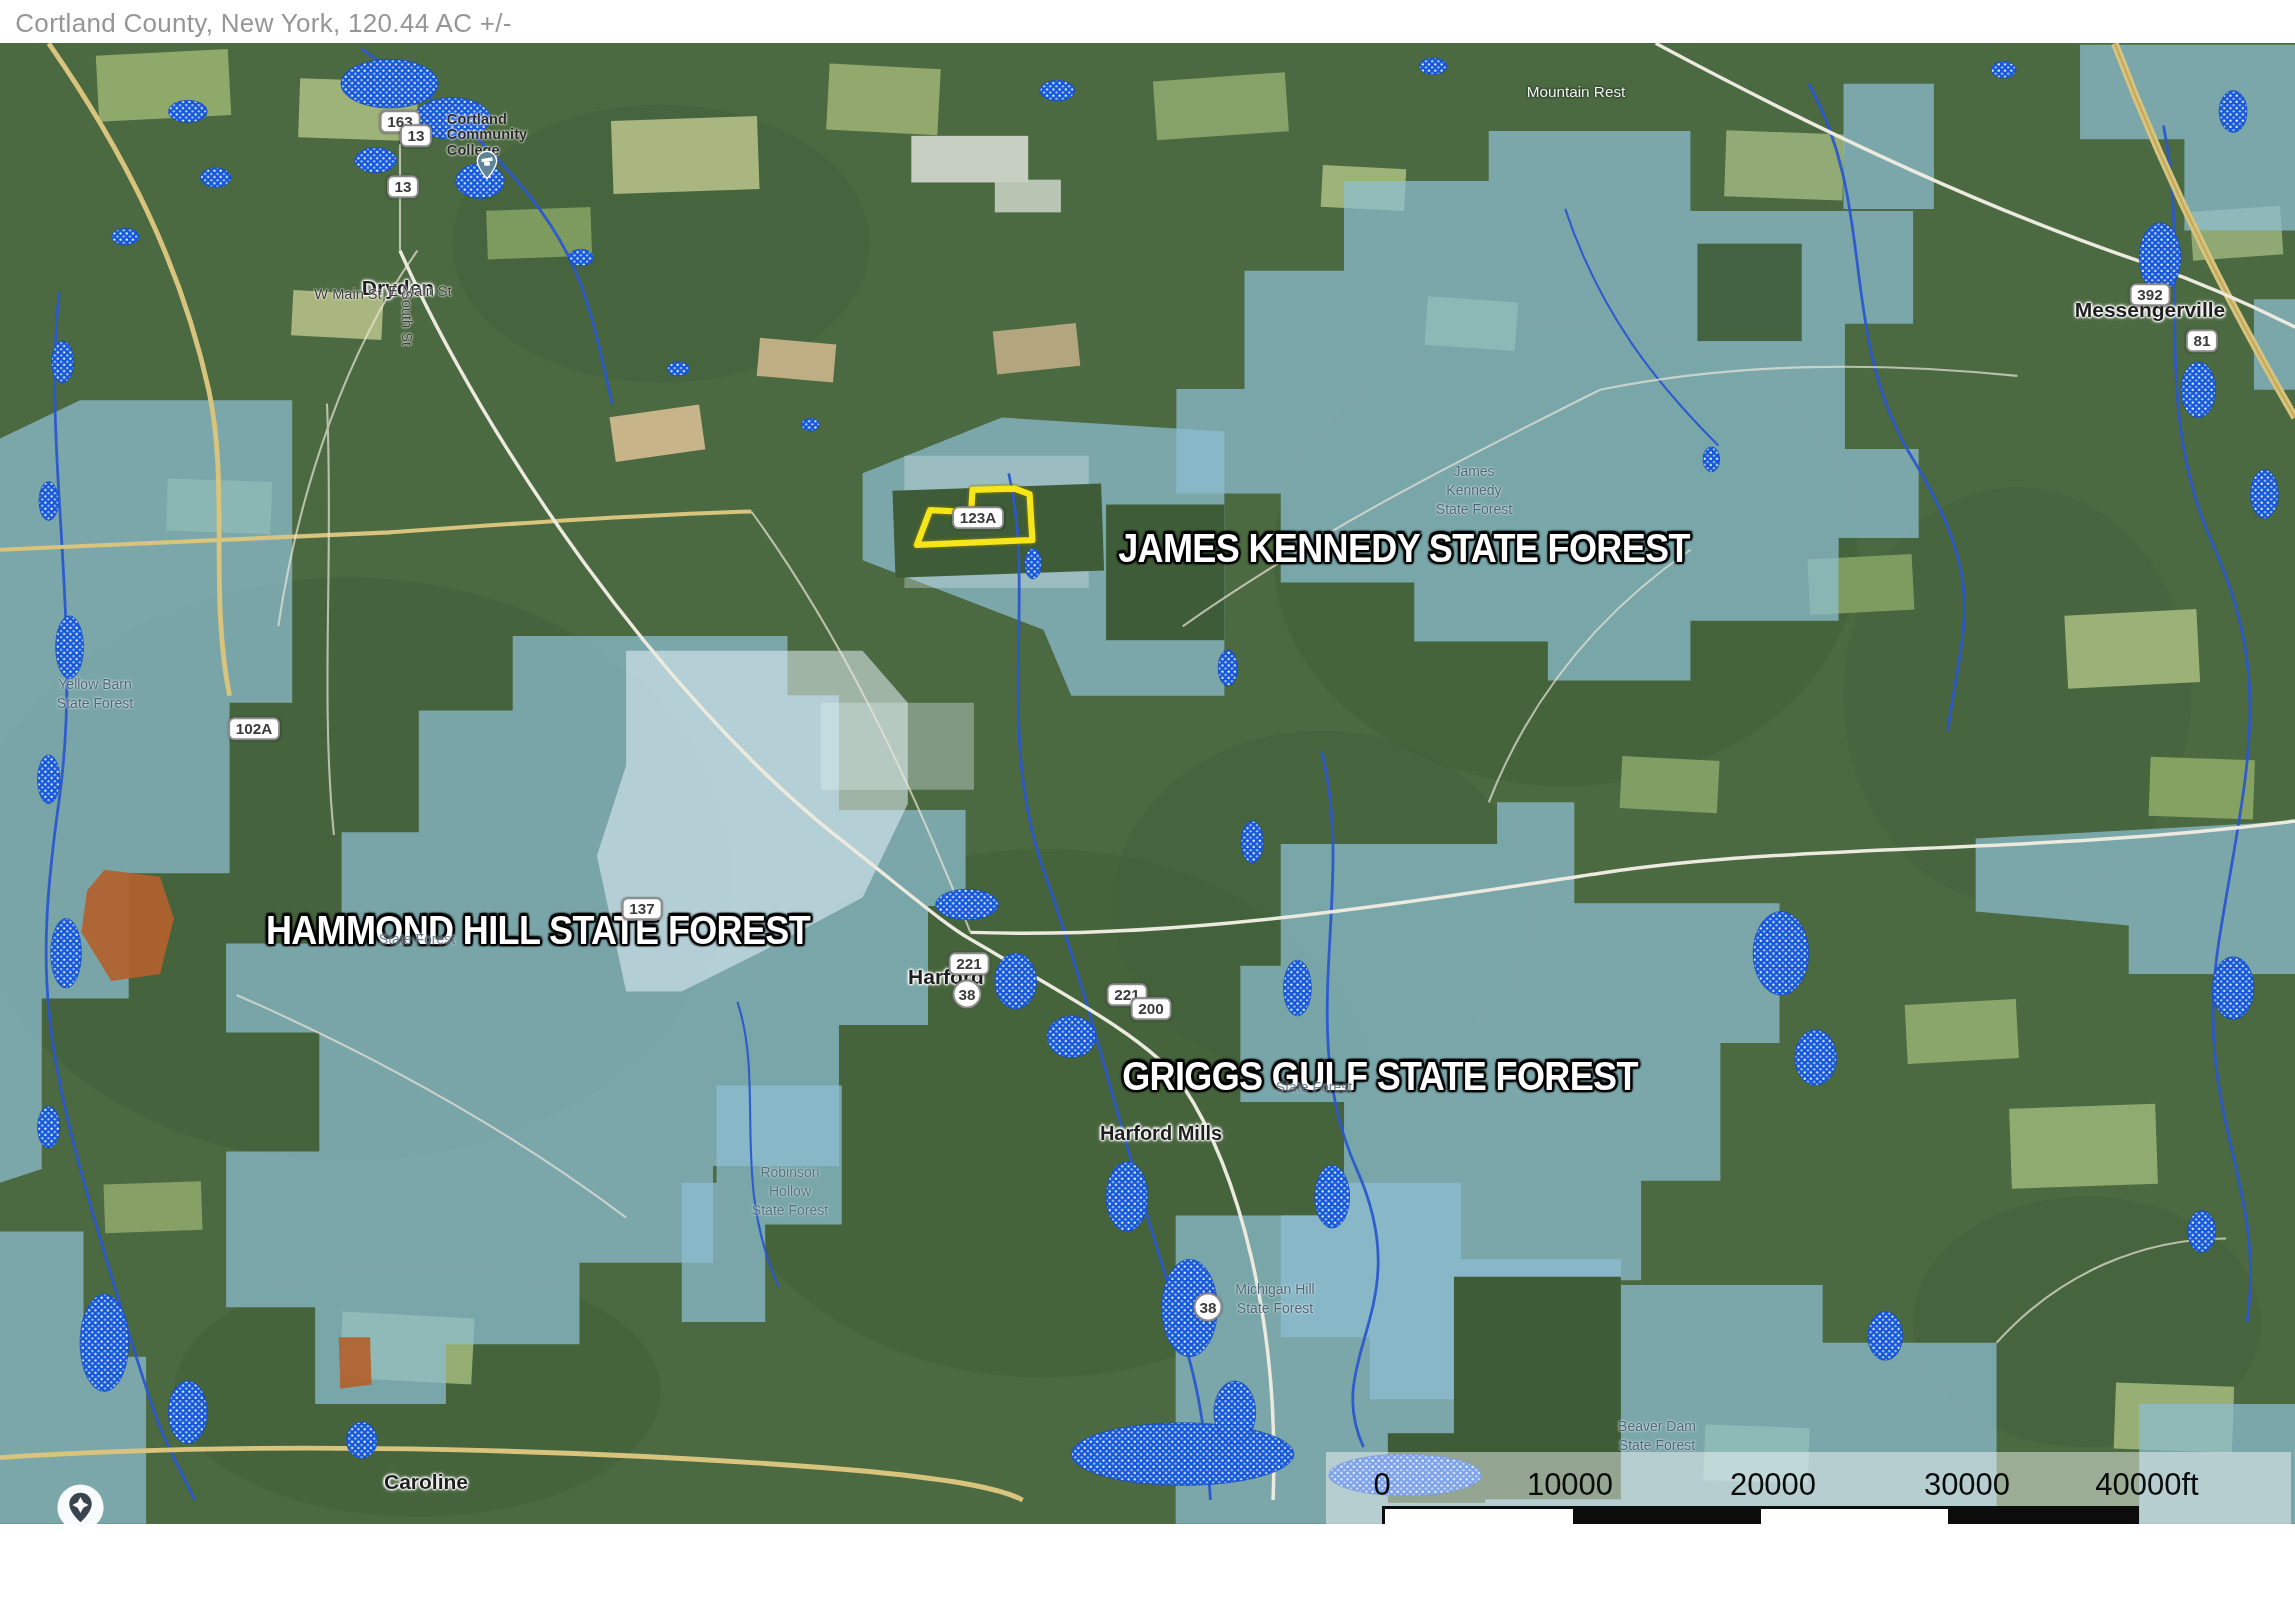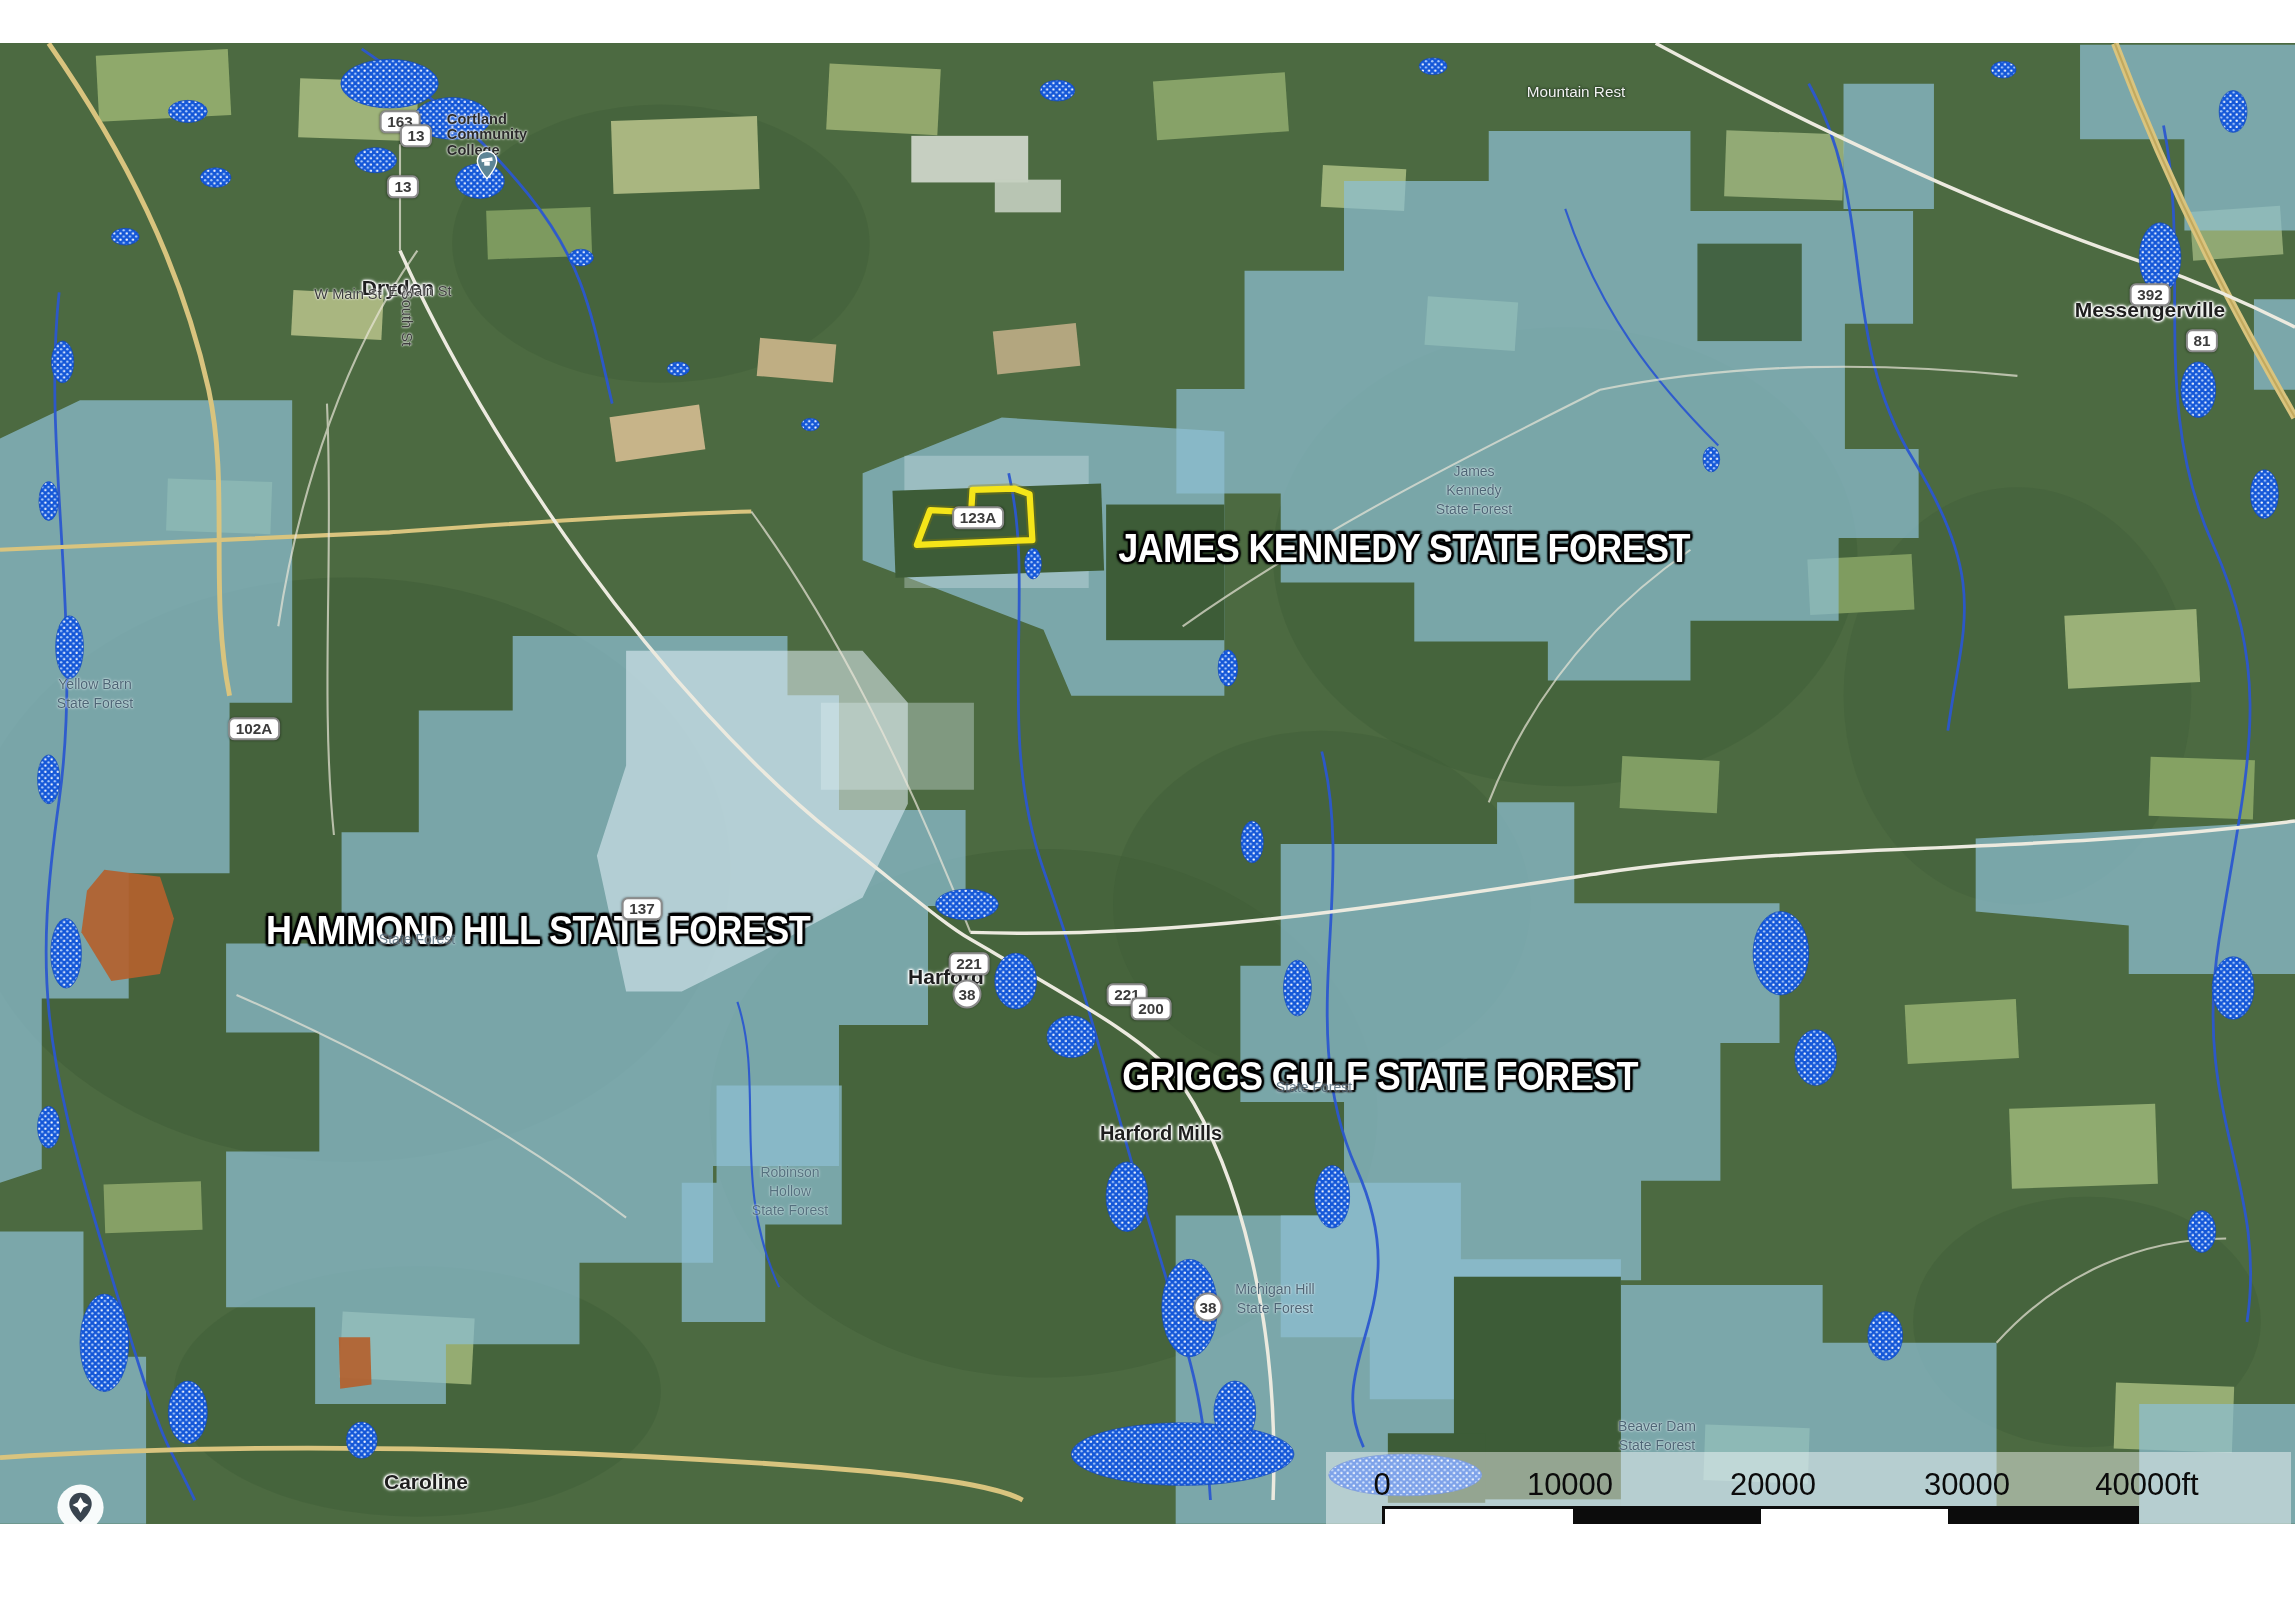--- a/index.html
+++ b/index.html
@@ -70,20 +70,23 @@
       <circle cx="3.5" cy="3.5" r="3" fill="#7fd15f"></circle>
       <circle cx="10.5" cy="10.5" r="3" fill="#8a5a2e"></circle>
       <circle cx="10.5" cy="3.5" r="2.2" fill="#b9ea9b"></circle>
       <circle cx="3.5" cy="10.5" r="2.2" fill="#5d3b1e"></circle>
     </pattern>
   </defs>
 </svg>
 
 <div class="page">
 
+  <div class="hdr">
+    <div class="hdr-title">Cortland County, New York, 120.44 AC +/-</div>
+  </div>
 
   <div class="map">
     <svg class="base" width="2295" height="1481" viewBox="0 62 3299 2128">
       <rect x="0" y="62" width="3299" height="2128" fill="#4c6a41"></rect>
       <g>
         <ellipse cx="500" cy="1250" rx="550" ry="420" fill="#3f5d38" opacity=".55"></ellipse>
         <ellipse cx="1500" cy="1600" rx="480" ry="380" fill="#3f5d38" opacity=".5"></ellipse>
         <ellipse cx="2250" cy="800" rx="420" ry="330" fill="#3f5d38" opacity=".45"></ellipse>
         <ellipse cx="950" cy="350" rx="300" ry="200" fill="#3f5d38" opacity=".4"></ellipse>
         <ellipse cx="2900" cy="1000" rx="250" ry="300" fill="#3f5d38" opacity=".35"></ellipse>

